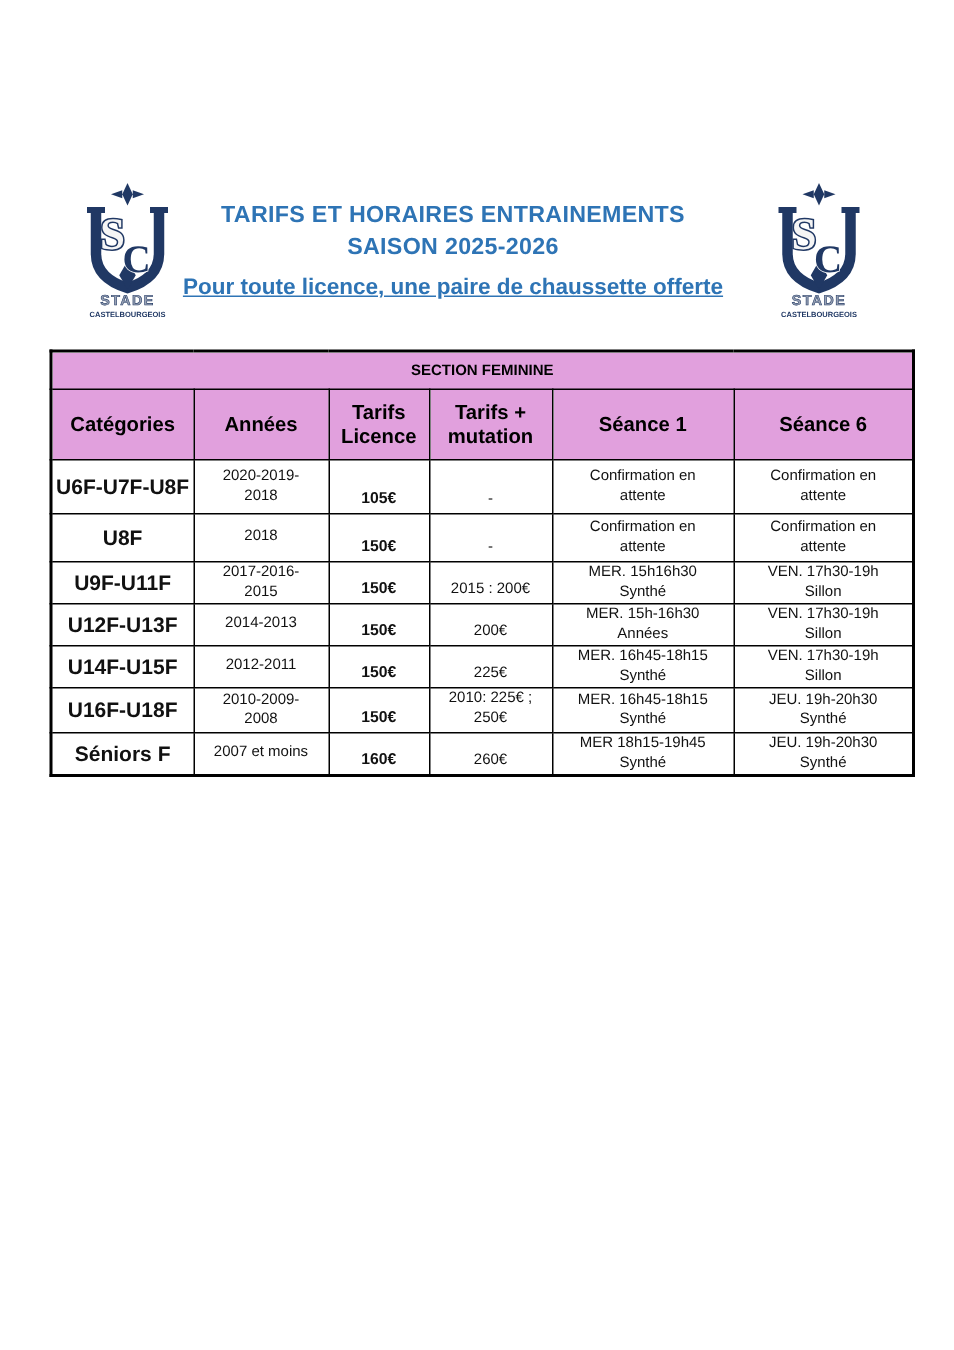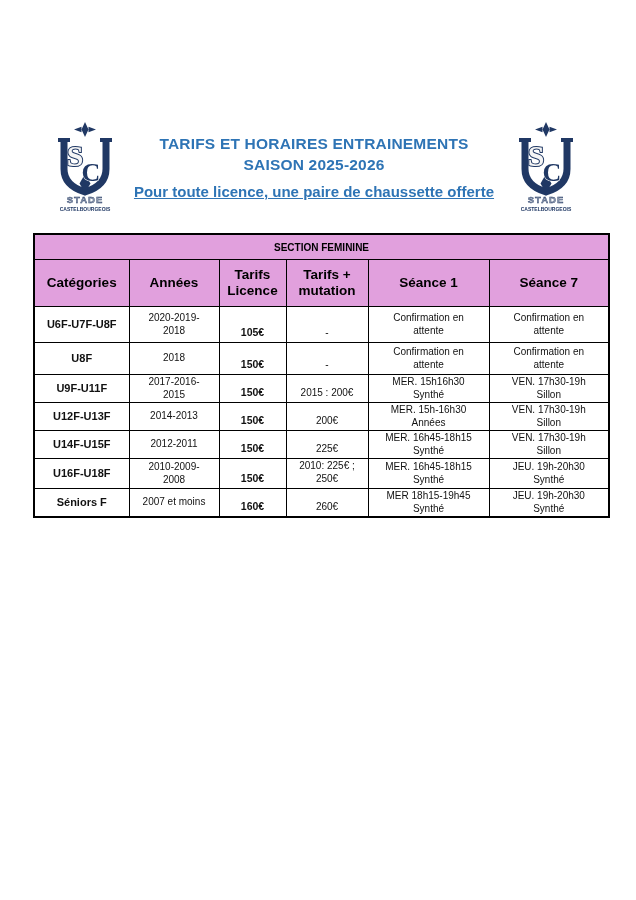--- a/index.html
+++ b/index.html
@@ -10,21 +10,21 @@
     font-family:"Liberation Sans","DejaVu Sans",sans-serif;
     color:#111;
     overflow:hidden;
   }
   
   .doc-header{position:absolute;top:0;left:0;width:636px;height:230px;}
   .logo{position:absolute;width:82px;height:92px;top:121px;}
   .logo-left{left:44px;}
   .logo-right{left:505px;}
   .titles{
-    position:absolute;top:133px;left:124px;width:380px;
+    position:absolute;top:133px;left:112px;width:380px;
     text-align:center;
   }
   .title-line{
     color:var(--title-blue,#2E74B5);
     font-weight:bold;
     font-size:15.5px;
     line-height:21px;
     letter-spacing:.2px;
   }
   .subtitle{
@@ -66,21 +66,21 @@
     line-height:1.15;
     vertical-align:middle;
   }
   tbody td{
     font-size:10px;
     line-height:1.25;
     vertical-align:middle;
     white-space:pre-line;
     background:#fff;
   }
-  tbody td.cell-category{font-weight:bold;font-size:11px;}
+  tbody td.cell-category{font-weight:bold;font-size:14px;}
   tbody td.cell-tarif{font-weight:bold;font-size:10.5px;vertical-align:bottom;padding-bottom:3px;}
   tbody td.cell-mutation{vertical-align:bottom;padding-bottom:3px;}
   
   tbody tr:nth-child(1){height:36px;}
   tbody tr:nth-child(2){height:32px;margin-left:21px;}
   tbody tr:nth-child(3){height:25px;}
   tbody tr:nth-child(4){height:24px;}
   tbody tr:nth-child(5){height:24px;}
   tbody tr:nth-child(6){height:27px;}
   tbody tr:nth-child(7){height:28px;}
@@ -149,21 +149,21 @@
         <th colspan="6">SECTION FEMININE</th>
       </tr>
       <tr class="cols-row" id="cols-row">
           <th>Catégories</th>
           <th>Années</th>
           <th>Tarifs
 Licence</th>
           <th>Tarifs +
 mutation</th>
           <th>Séance 1</th>
-          <th>Séance 7</th>
+          <th>Séance 6</th>
         </tr>
     </thead>
     <tbody id="table-body">
         <tr>
           <td class="cell-category">U6F-U7F-U8F</td>
           <td class="cell-years">2020-2019-
 2018</td>
           <td class="cell-tarif">105€</td>
           <td class="cell-mutation">-</td>
           <td class="cell-seance1">Confirmation en

